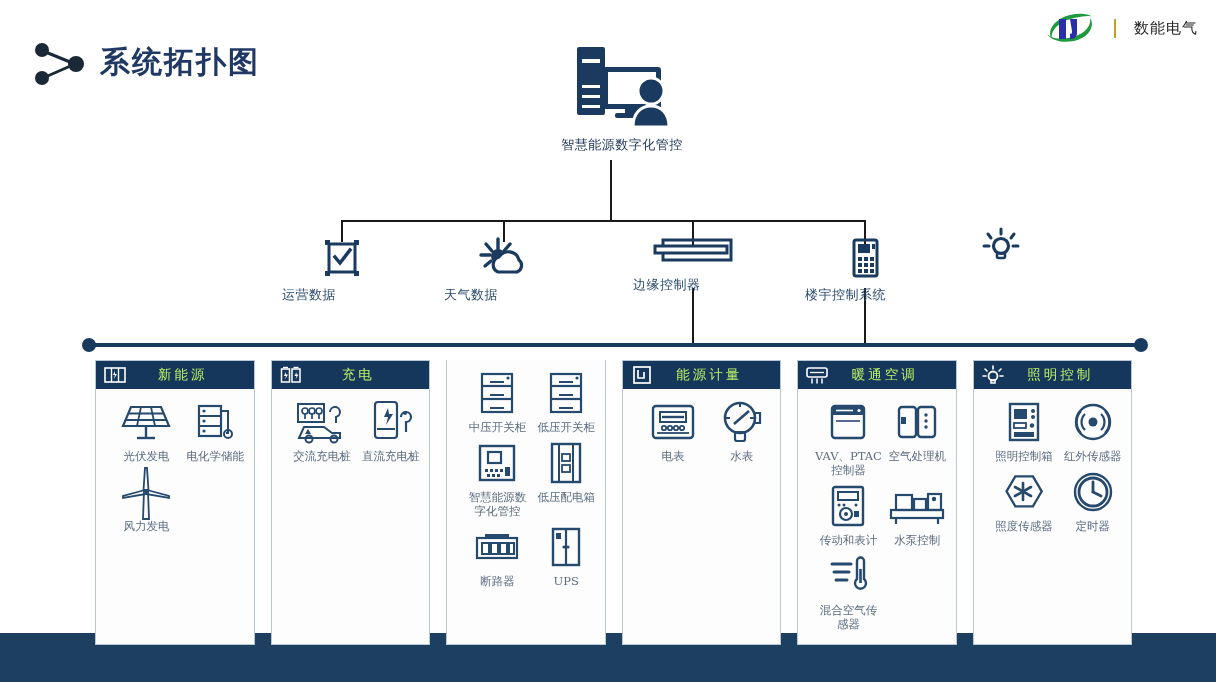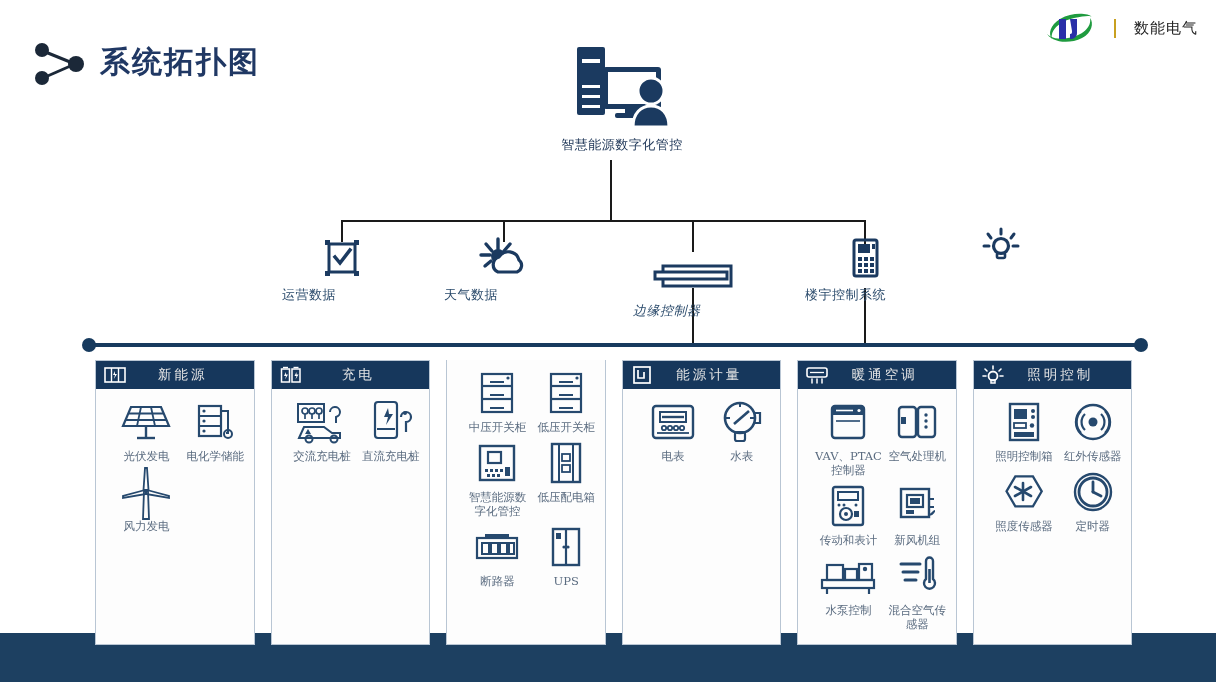--- a/index.html
+++ b/index.html
@@ -55,21 +55,21 @@
 
   
   .panels { position:absolute; left:95px; top:360px; width:1037px; height:285px; display:flex; gap:16px; }
   .panel { flex:1; display:flex; flex-direction:column; }
   .panel-head {
     height:29px; background:#16375c; display:flex; align-items:center;
     padding:0 8px; gap:10px; border:1px solid #b9c6d4; border-bottom:none;
   }
   .panel-head .hicon { width:22px; height:20px; flex:0 0 22px; display:flex; align-items:center; justify-content:center; }
   .panel-head .htext {
-    color:#e5e5e5; font-size:13.5px; letter-spacing:3px; flex:1; text-align:center;
+    color:#bef264; font-size:13.5px; letter-spacing:3px; flex:1; text-align:center;
     font-family:Liberation Serif, serif; padding-right:16px;
   }
   .panel-body {
     flex:1; background:#fdfdfd; border:1px solid #b9c6d4; border-top:none;
     padding:10px 4px 4px 16px;
     display:flex; flex-wrap:wrap; align-content:flex-start;
   }
   .item { width:50%; text-align:center; margin-bottom:6px; }
   .item .glyph { height:46px; display:flex; align-items:center; justify-content:center; }
   .item .ilabel {
@@ -162,21 +162,21 @@
           <line x1="3" y1="19" x2="12" y2="19"></line>
           <line x1="7" y1="30" x2="13" y2="25"></line>
         </g>
         <circle cx="20" cy="20" r="7" fill="#1b3a60"></circle>
         <path d="M20 36 a8 8 0 0 1 1 -15 a11 11 0 0 1 20 3 a7 7 0 0 1 -2 12 Z" fill="#ffffff" stroke="#1b3a60" stroke-width="3.2" stroke-linejoin="round"></path>
       </svg>
     </div>
     <div class="node-label">天气数据</div>
   </div>
 
-  <div class="node2" style="left:633px; top:248px;font-style:italic;">
+  <div class="node2" style="left:633px; top:222px;">
     <div class="glyph">
       <svg width="84" height="34" viewBox="0 0 84 34">
         <rect x="12" y="6" width="68" height="20" fill="none" stroke="#1b3a60" stroke-width="3"></rect>
         <rect x="4" y="12" width="72" height="7" fill="#ffffff" stroke="#1b3a60" stroke-width="3"></rect>
       </svg>
     </div>
     <div class="node-label">边缘控制器</div>
   </div>
 
   <div class="node2" style="left:805px; top:232px;">
@@ -517,33 +517,20 @@
               </g>
               <circle cx="17" cy="30" r="6" fill="none" stroke="#26496e" stroke-width="2.2"></circle>
               <circle cx="17" cy="30" r="2" fill="#26496e"></circle>
               <rect x="25" y="27" width="5" height="6" fill="#26496e"></rect>
             </svg>
           </div>
           <div class="ilabel">传动和表计</div>
         </div>
         <div class="item">
           <div class="glyph">
-            <svg width="42" height="42" viewBox="0 0 42 42">
-              <rect x="5" y="4" width="28" height="28" fill="none" stroke="#26496e" stroke-width="2.4"></rect>
-              <rect x="11" y="10" width="16" height="12" fill="none" stroke="#26496e" stroke-width="2.2"></rect>
-              <rect x="14" y="13" width="10" height="6" fill="#26496e"></rect>
-              <rect x="10" y="25" width="8" height="4" fill="#26496e"></rect>
-              <path d="M33 14 h5 M33 22 h5" stroke="#26496e" stroke-width="2.2"></path>
-              <path d="M33 30 c4 0 4 -4 6 -4" fill="none" stroke="#26496e" stroke-width="2.2"></path>
-            </svg>
-          </div>
-          <div class="ilabel">新风机组</div>
-        </div>
-        <div class="item">
-          <div class="glyph">
             <svg width="58" height="40" viewBox="0 0 58 40">
               <rect x="3" y="24" width="52" height="8" fill="none" stroke="#26496e" stroke-width="2.2"></rect>
               <rect x="8" y="9" width="16" height="15" fill="none" stroke="#26496e" stroke-width="2.2"></rect>
               <rect x="26" y="13" width="12" height="11" fill="none" stroke="#26496e" stroke-width="2.2"></rect>
               <rect x="40" y="8" width="13" height="16" fill="none" stroke="#26496e" stroke-width="2.2"></rect>
               <circle cx="46" cy="13" r="2.2" fill="#26496e"></circle>
               <line x1="8" y1="32" x2="8" y2="38" stroke="#26496e" stroke-width="2.2"></line>
               <line x1="50" y1="32" x2="50" y2="38" stroke="#26496e" stroke-width="2.2"></line>
             </svg>
           </div>

